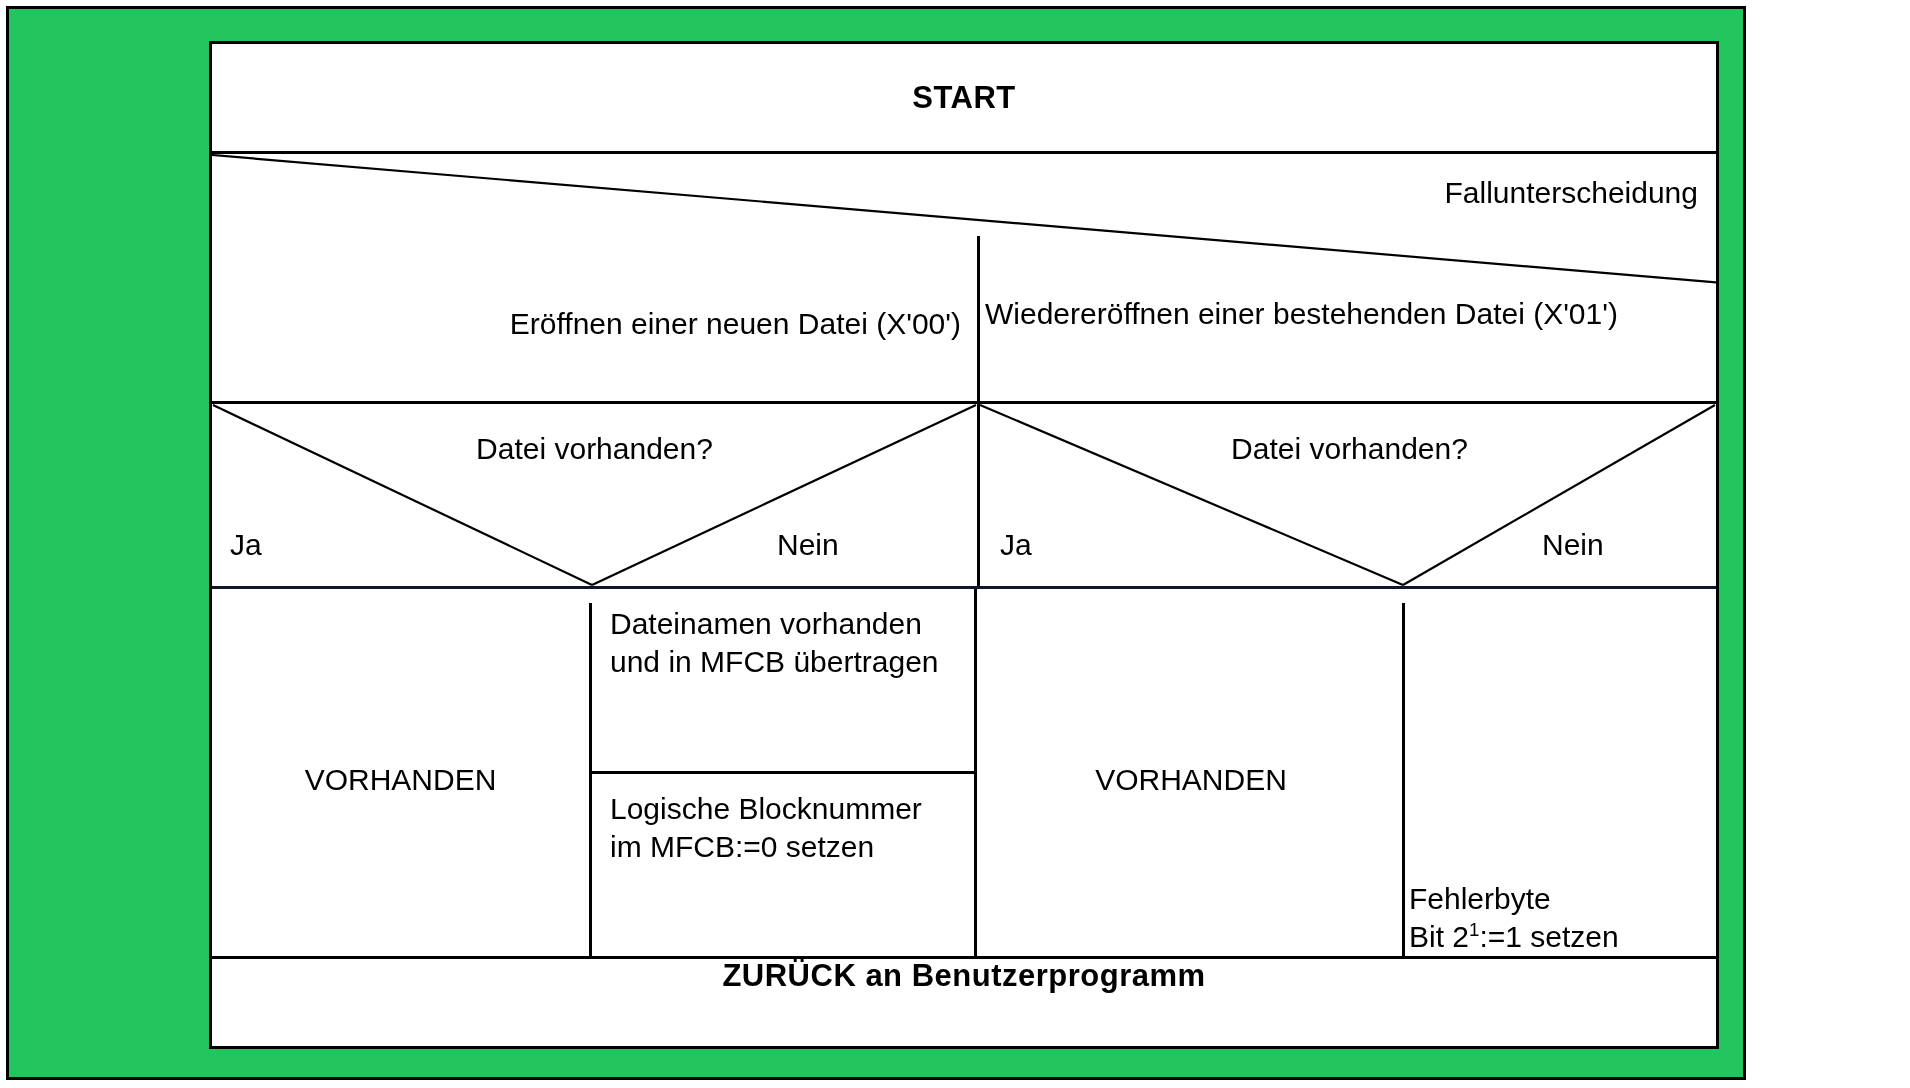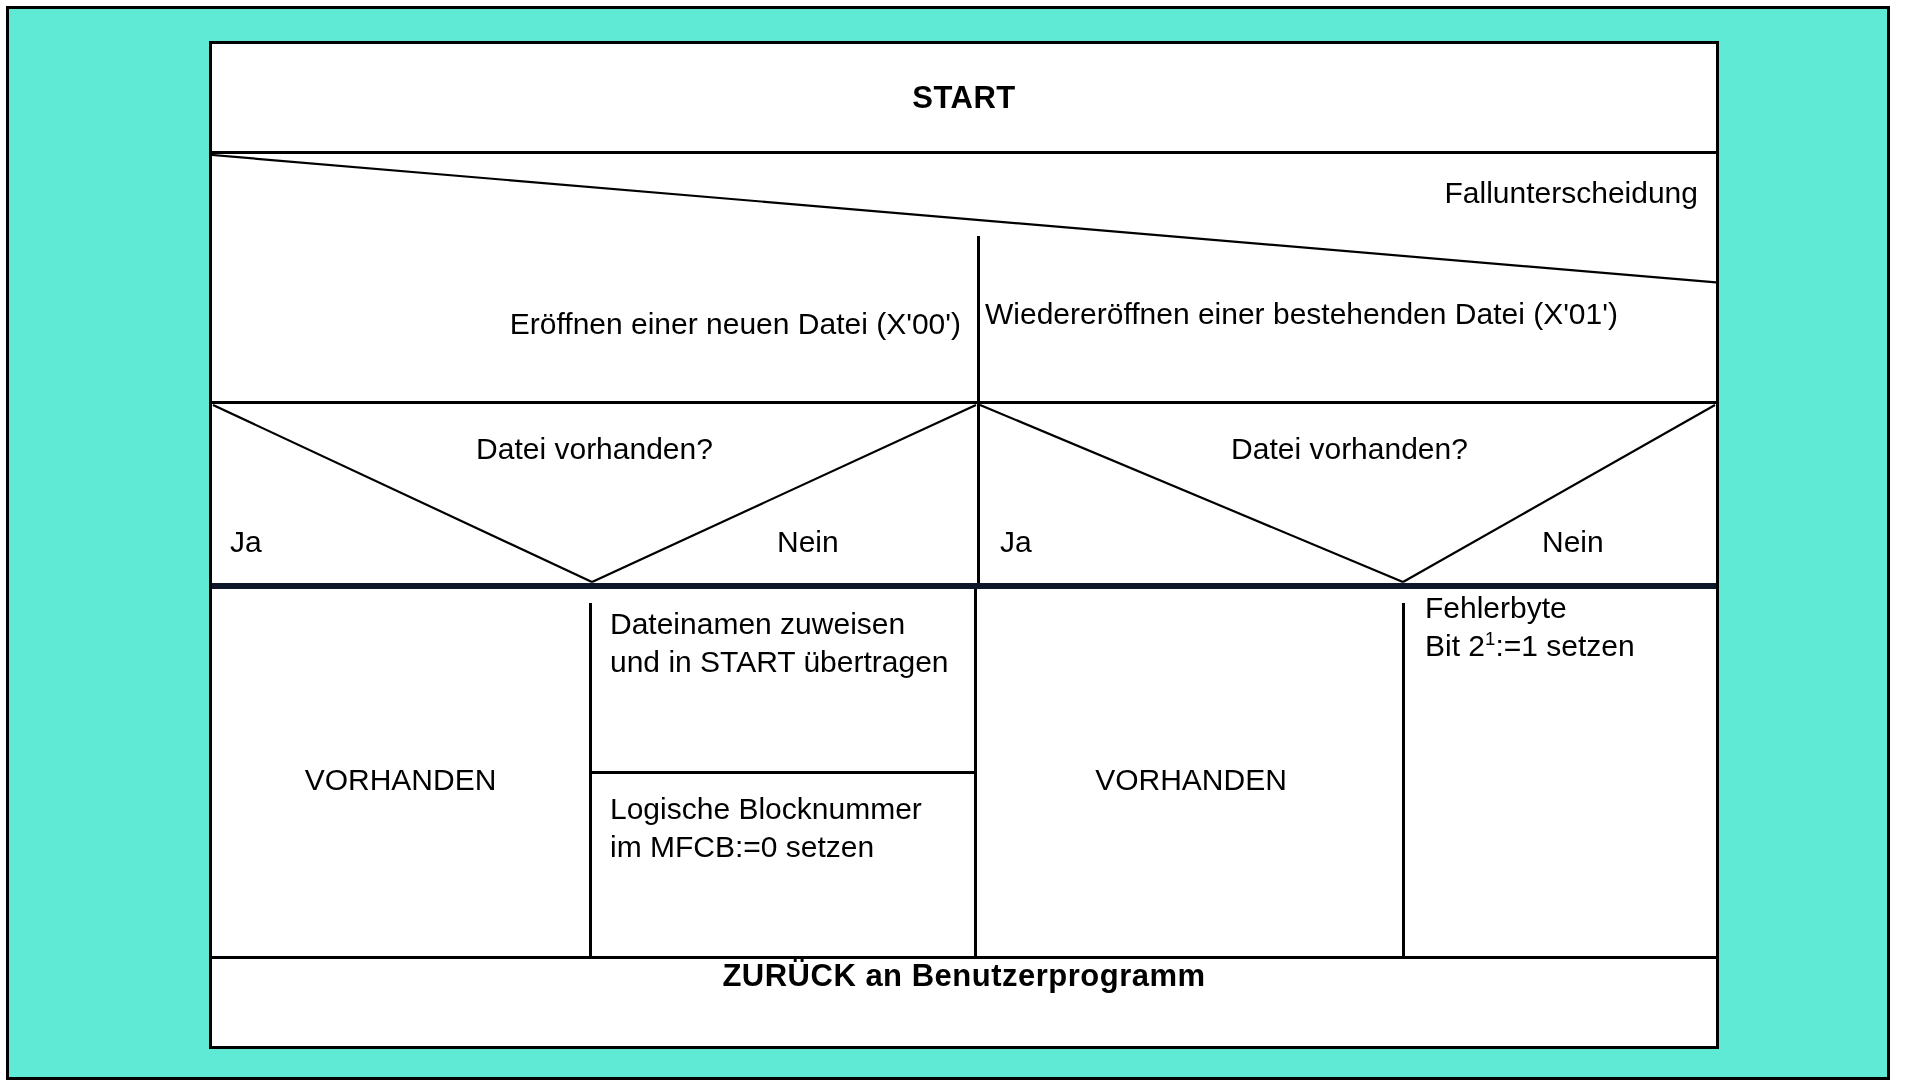--- a/index.html
+++ b/index.html
@@ -13,24 +13,24 @@
     position:relative;
     width:1910px;
     height:1088px;
     background:#ffffff;
     box-sizing:border-box;
   }
   
   #page-frame{
     position:absolute;
     left:6px; top:6px;
-    width:1884px; height:1074px;
+    width:1740px; height:1074px;
     border:3px solid #000000;
     box-sizing:border-box;
-    background:#5eead4;
+    background:#22c55e;
   }
 
   
   #chart{
     position:absolute;
     left:200px;
     top:32px;
     width:1510px;
     height:1008px;
     border:3px solid #000000;
@@ -79,21 +79,21 @@
   #case-divider{
     position:absolute;
     left:765px; top:82px; bottom:0;
     width:0;
     border-left:3px solid #000000;
   }
 
   
   #row-dec{
     top:360px; height:185px;
-    border-bottom:6px solid #0f172a;
+    border-bottom:3px solid #0f172a;
   }
   #dec-svg{
     position:absolute; left:0; top:0; width:100%; height:100%;
     pointer-events:none;
   }
   .dec-q{
     position:absolute;
     top:28px;
     font-size:30px;
     text-align:center;
@@ -127,22 +127,22 @@
     box-sizing:border-box;
     font-size:30px;
     line-height:1.26;
   }
   .act-center{
     display:flex; align-items:center; justify-content:center;
     text-align:center;
     margin-top:14px;
   }
   .act-left{
-    display:flex; align-items:flex-start;
-    padding-left:20px;
+    display:flex; align-items:flex-end;
+    padding-left:4px;
   }
   #act-vorhanden-1{ left:0;    width:380px; border-right:3px solid #000000; }
   #act-stack{      left:380px; width:385px; border-right:3px solid #000000; }
   #act-vorhanden-2{left:768px; width:425px; border-right:3px solid #000000; }
   #act-fehler{     left:1193px; right:0; }
 
   .stack-half{
     position:absolute; left:0; right:0;
     box-sizing:border-box;
     padding:16px 14px 0 18px;
@@ -204,21 +204,21 @@
         <div class="dec-ans" id="dec-nein-left">Nein</div>
         <div class="dec-ans" id="dec-ja-right">Ja</div>
         <div class="dec-ans" id="dec-nein-right">Nein</div>
       </div>
 
       <div class="row" id="row-act">
 
         <div class="act-cell act-center" id="act-vorhanden-1">VORHANDEN</div>
 
         <div class="act-cell" id="act-stack">
-          <div class="stack-half" id="stack-top">Dateinamen zuweisen und in START übertragen</div>
+          <div class="stack-half" id="stack-top">Dateinamen vorhanden und in MFCB übertragen</div>
           <div class="stack-half" id="stack-bot">Logische Blocknummer im MFCB:=0 setzen</div>
         </div>
 
         <div class="act-cell act-center" id="act-vorhanden-2">VORHANDEN</div>
 
         <div class="act-cell act-left" id="act-fehler">
           <div>
             <div>Fehlerbyte</div>
             <div><span>Bit 2</span><sup>1</sup><span>:=1 setzen</span></div>
           </div>

